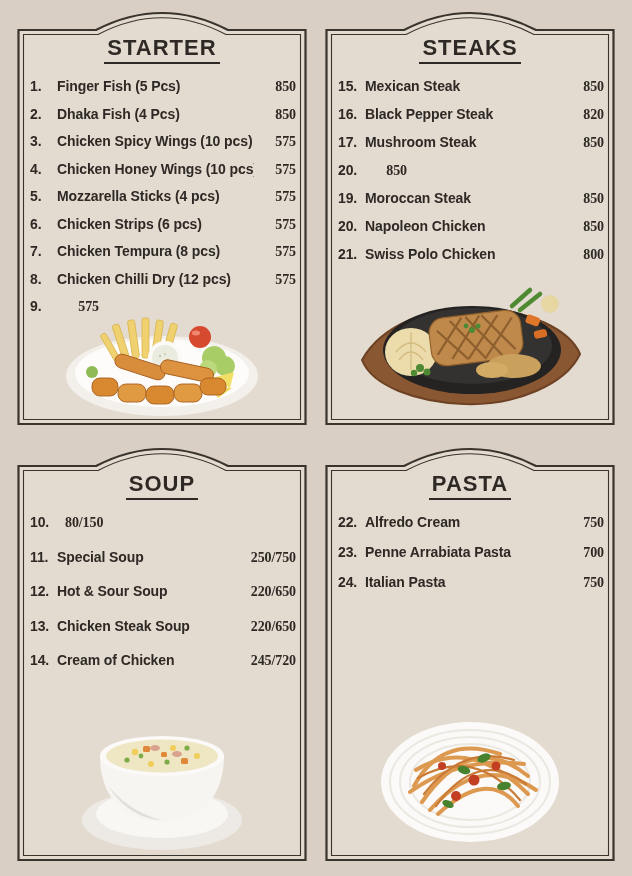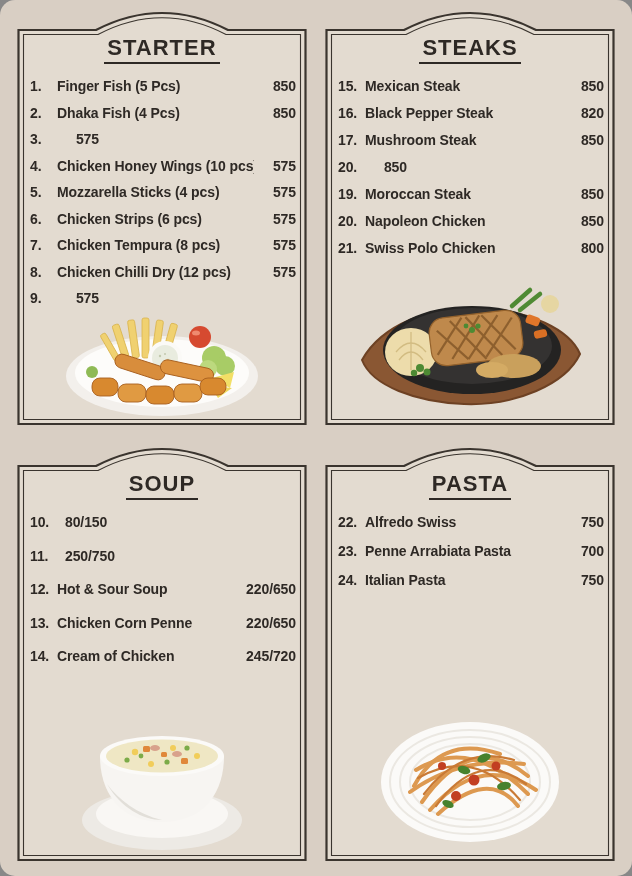--- a/index.html
+++ b/index.html
@@ -7,37 +7,37 @@
     --panel:#e3dbd0;
     --line:#3a342e;
     --ink:#2e2925;
   }
   *{box-sizing:border-box;margin:0;padding:0;}
   body{font-family:"Liberation Sans",sans-serif;background:#888;}
   .page{
     width:632px;height:876px;background:var(--bg);
     padding:9px 17px 0 17px;
     display:grid;grid-template-columns:290px 290px;grid-template-rows:417px 417px;
-    column-gap:18px;row-gap:19px;border-radius:15px;
+    column-gap:18px;row-gap:19px;
   }
   .panel{position:relative;width:290px;height:417px;}
   .frame{position:absolute;inset:0;width:100%;height:100%;}
   .content{position:absolute;inset:0;padding-top:27px;}
   .title-wrap{text-align:center;}
   .title{
     display:inline-block;color:var(--ink);font-size:22px;font-weight:bold;
     letter-spacing:1px;line-height:24px;border-bottom:2.5px solid var(--ink);
     padding:0 3px 2px 3px;
   }
   .list{margin-top:13px;padding:0 11px 0 13px;}
   .row{display:flex;align-items:baseline;color:var(--ink);font-weight:bold;
     font-size:14px;line-height:18px;letter-spacing:-0.1px;white-space:nowrap;}
   .row .num{min-width:27px;}
   .row .nm{flex:1;overflow:hidden;}
-  .row .pr{margin-left:8px;text-align:right;min-width:34px;}
+  .row .pr{margin-left:8px;text-align:right;min-width:34px;font-family:Liberation Serif, serif;}
   .list-starter .row{margin-bottom:8.5px;}
   .list-steaks  .row{margin-bottom:9px;}
   .list-soup    .row{margin-bottom:15.5px;}
   .list-pasta   .row{margin-bottom:11px;justify-content:flex-end;}
   .photo{position:absolute;left:50%;transform:translateX(-50%);}
   .photo-starter{bottom:6px;}
   .photo-steaks{bottom:8px;}
   .photo-soup{bottom:6px;}
   .photo-pasta{bottom:14px;}
 </style>
@@ -59,20 +59,21 @@
             <span class="nm">Finger Fish (5 Pcs)</span>
             <span class="pr">850</span>
           </div>
           <div class="row">
             <span class="num">2.</span>
             <span class="nm">Dhaka Fish (4 Pcs)</span>
             <span class="pr">850</span>
           </div>
           <div class="row">
             <span class="num">3.</span>
+            <span class="nm">Chicken Spicy Wings (10 pcs)</span>
             <span class="pr">575</span>
           </div>
           <div class="row">
             <span class="num">4.</span>
             <span class="nm">Chicken Honey Wings (10 pcs)</span>
             <span class="pr">575</span>
           </div>
           <div class="row">
             <span class="num">5.</span>
             <span class="nm">Mozzarella Sticks (4 pcs)</span>
@@ -235,30 +236,31 @@
     </svg>
     <div class="content">
       <div class="title-wrap"><span class="title">SOUP</span></div>
       <div class="list list-soup">
           <div class="row">
             <span class="num">10.</span>
             <span class="pr">80/150</span>
           </div>
           <div class="row">
             <span class="num">11.</span>
+            <span class="nm">Special Soup</span>
             <span class="pr">250/750</span>
           </div>
           <div class="row">
             <span class="num">12.</span>
             <span class="nm">Hot &amp; Sour Soup</span>
             <span class="pr">220/650</span>
           </div>
           <div class="row">
             <span class="num">13.</span>
-            <span class="nm">Chicken Corn Penne</span>
+            <span class="nm">Chicken Steak Soup</span>
             <span class="pr">220/650</span>
           </div>
           <div class="row">
             <span class="num">14.</span>
             <span class="nm">Cream of Chicken</span>
             <span class="pr">245/720</span>
           </div>
         </div>
       <svg class="photo photo-soup" width="170" height="160" viewBox="0 0 170 160">
         <ellipse cx="85" cy="124" rx="80" ry="30" fill="#edeae5"></ellipse>
@@ -289,21 +291,21 @@
   <div class="panel">
     <svg class="frame" viewBox="0 0 290 417">
       <path d="M1.5,21 L79,21 Q145,-13 211,21 L288.5,21 L288.5,415 L1.5,415 Z" fill="#e3dbd0" stroke="#3a342e" stroke-width="2.2"></path>
       <path d="M6.5,25.5 L81,25.5 Q145,-8 209,25.5 L283.5,25.5 L283.5,410.5 L6.5,410.5 Z" fill="none" stroke="#3a342e" stroke-width="1.1"></path>
     </svg>
     <div class="content">
       <div class="title-wrap"><span class="title">PASTA</span></div>
       <div class="list list-pasta">
           <div class="row">
             <span class="num">22.</span>
-            <span class="nm">Alfredo Swiss</span>
+            <span class="nm">Alfredo Cream</span>
             <span class="pr">750</span>
           </div>
           <div class="row">
             <span class="num">23.</span>
             <span class="nm">Penne Arrabiata Pasta</span>
             <span class="pr">700</span>
           </div>
           <div class="row">
             <span class="num">24.</span>
             <span class="nm">Italian Pasta</span>

